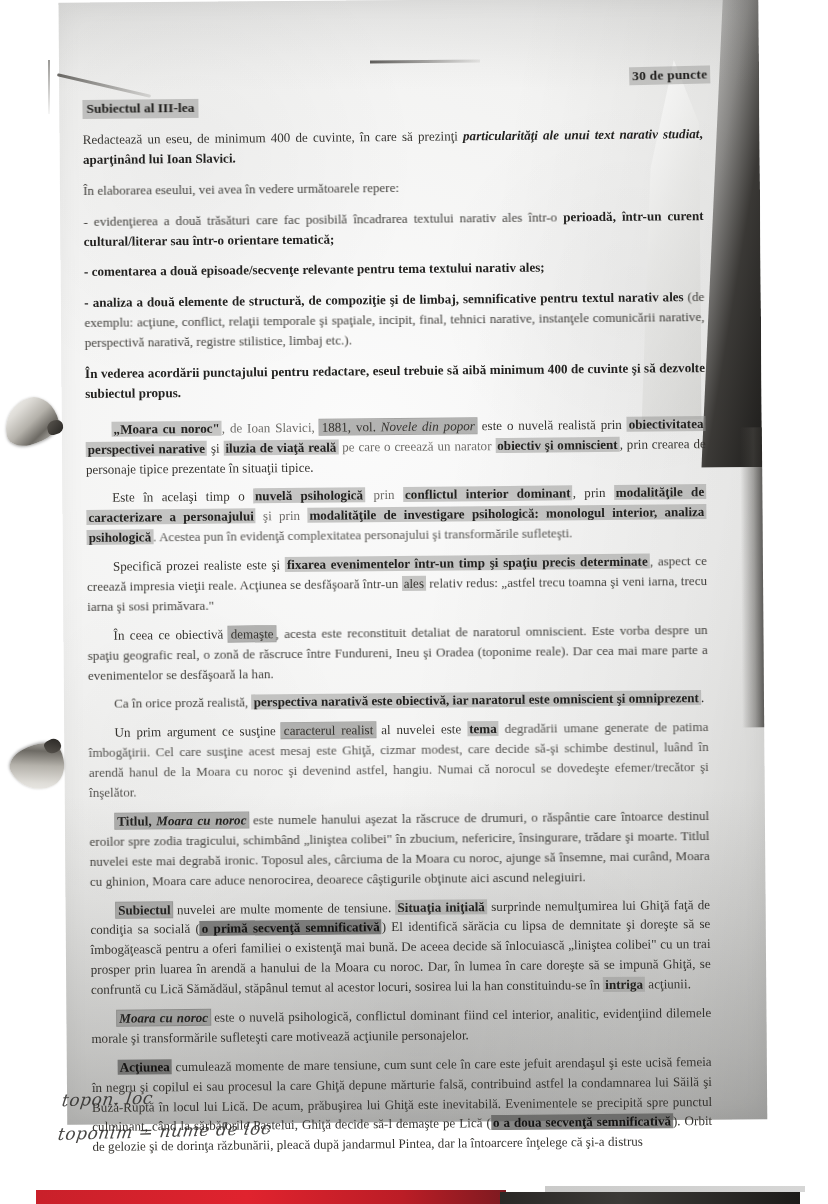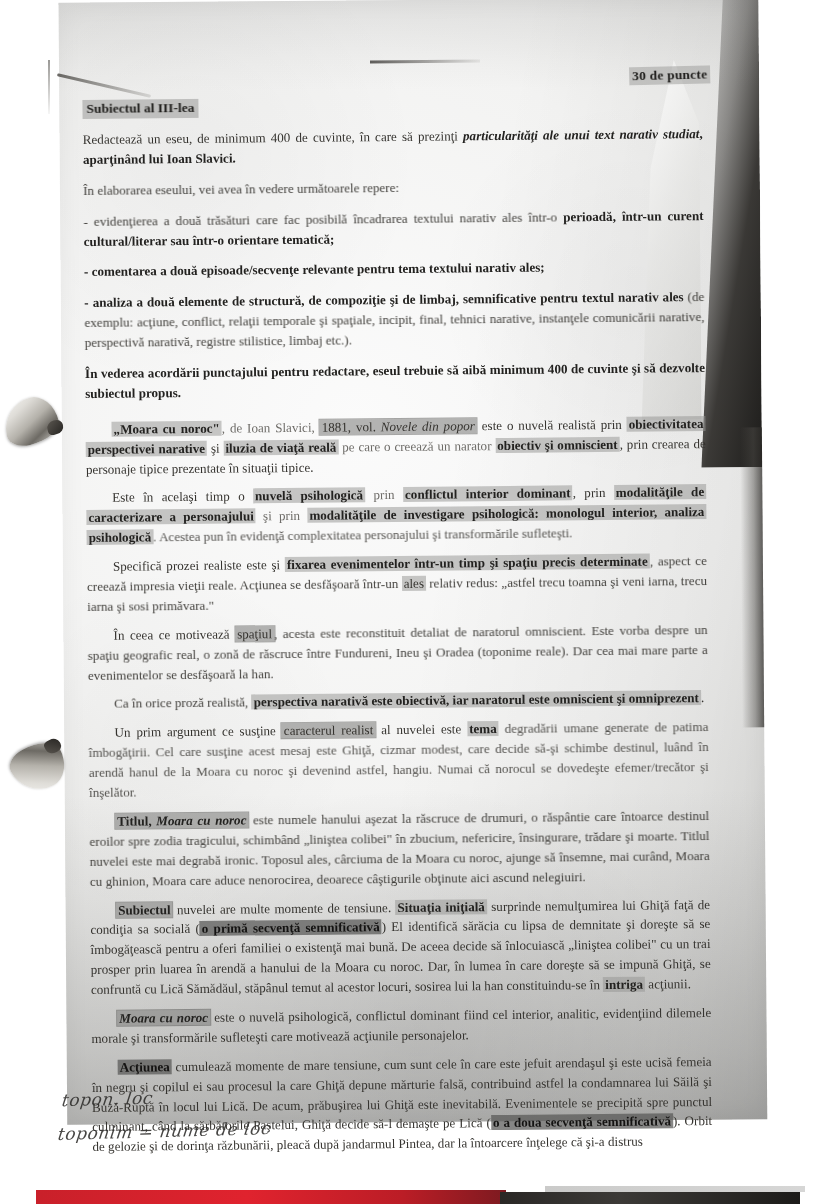--- a/index.html
+++ b/index.html
@@ -330,21 +330,21 @@
 
     <p class="para ind tight">
       <span>Este în acelaşi timp o </span><b class="hl">nuvelă psihologică</b><span class="faded"> prin </span><b class="hl">conflictul interior dominant</b><span>, prin </span><b class="hl">modalităţile de caracterizare a personajului</b><span class="faded"> şi prin </span><b class="hl">modalităţile de investigare psihologică: monologul interior, analiza psihologică</b><span class="wash2">. Acestea pun în evidenţă complexitatea personajului şi transformările sufleteşti.</span>
     </p>
 
     <p class="para ind tight">
       <span>Specifică prozei realiste este şi </span><b class="hl">fixarea evenimentelor într-un timp şi spaţiu precis determinate</b><span class="wash">, aspect ce creează impresia vieţii reale. Acţiunea se desfăşoară într-un </span><span class="hl">ales</span><span class="wash"> relativ redus: „astfel trecu toamna şi veni iarna, trecu iarna şi sosi primăvara."</span>
     </p>
 
     <p class="para ind tight">
-      <span>În ceea ce motivează </span><span class="hl-box">spaţiul</span><span class="wash">, acesta este reconstituit detaliat de naratorul omniscient. Este vorba despre un spaţiu geografic real, o zonă de răscruce între Fundureni, Ineu şi Oradea (toponime reale). Dar cea mai mare parte a evenimentelor se desfăşoară la han.</span>
+      <span>În ceea ce obiectivă </span><span class="hl-box">demaşte</span><span class="wash">, acesta este reconstituit detaliat de naratorul omniscient. Este vorba despre un spaţiu geografic real, o zonă de răscruce între Fundureni, Ineu şi Oradea (toponime reale). Dar cea mai mare parte a evenimentelor se desfăşoară la han.</span>
     </p>
 
     <p class="para ind tight">
       <span class="wash">Ca în orice proză realistă, </span><b class="hl">perspectiva narativă este obiectivă, iar naratorul este omniscient şi omniprezent</b><span>.</span>
     </p>
 
     <p class="para ind tight">
       <span>Un prim argument ce susţine </span><span class="hl-box">caracterul realist</span><span> al nuvelei este </span><b class="hl">tema</b><span class="wash2"> degradării umane generate de patima îmbogăţirii. Cel care susţine acest mesaj este Ghiţă, cizmar modest, care decide să-şi schimbe destinul, luând în arendă hanul de la Moara cu noroc şi devenind astfel, hangiu. Numai că norocul se dovedeşte efemer/trecător şi înşelător.</span>
     </p>
 

